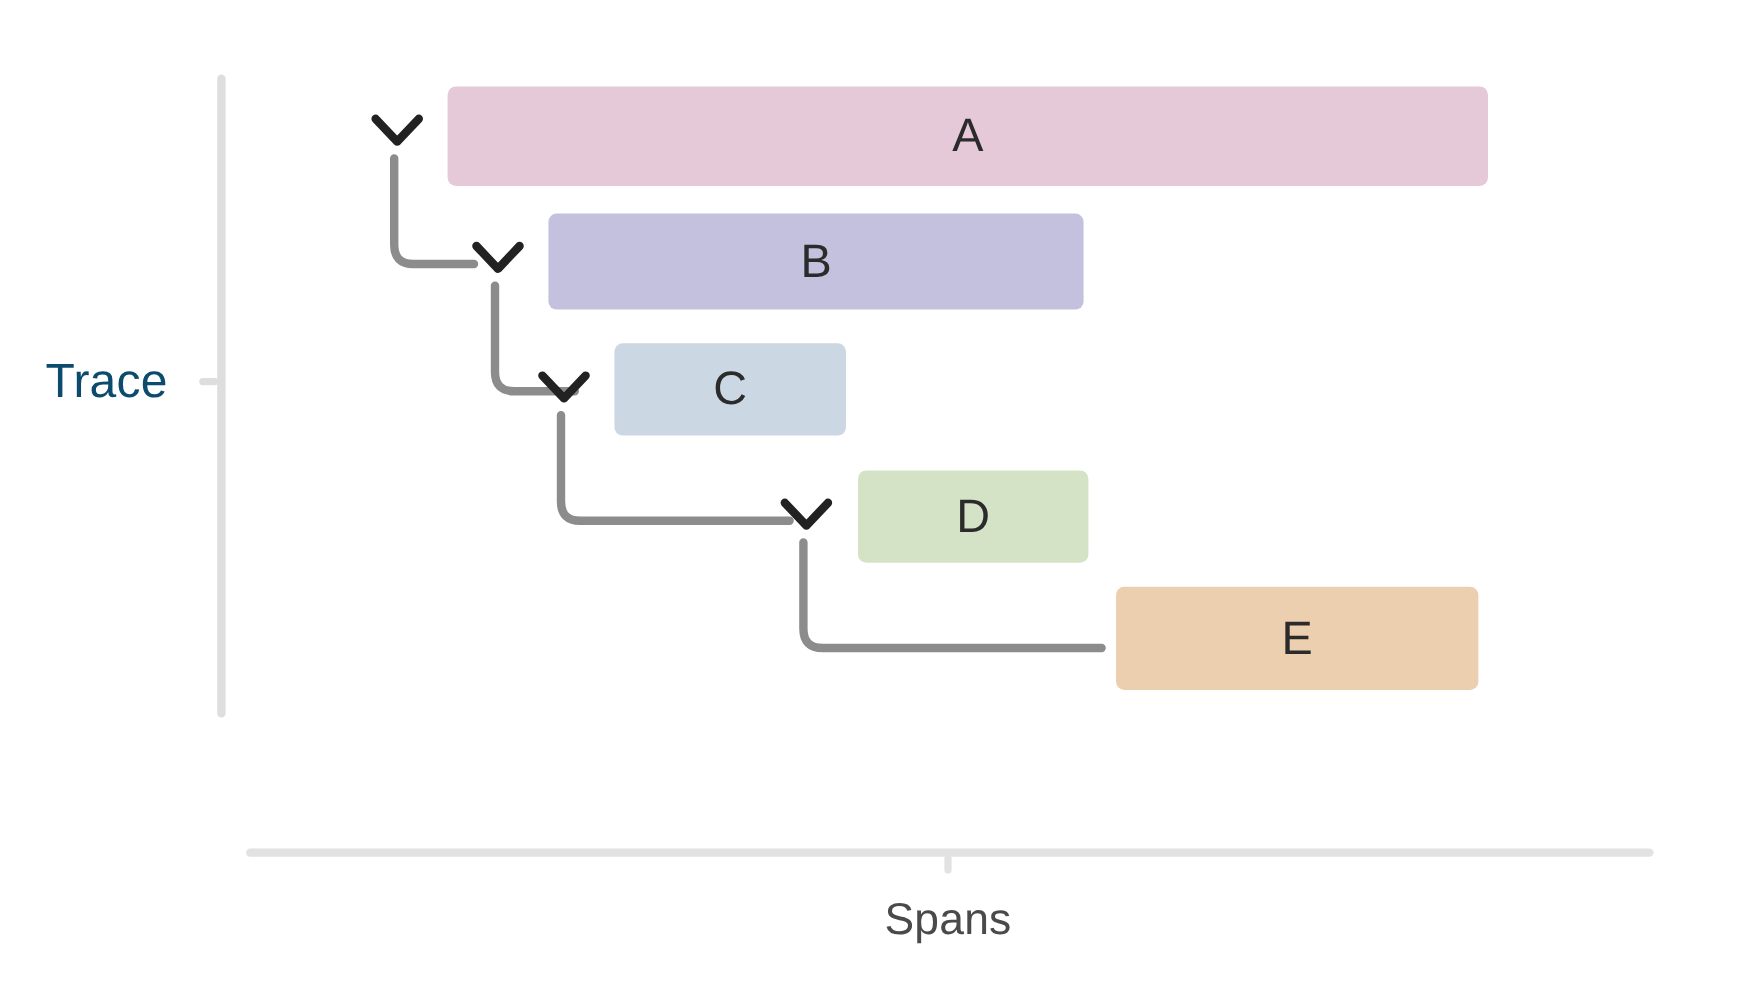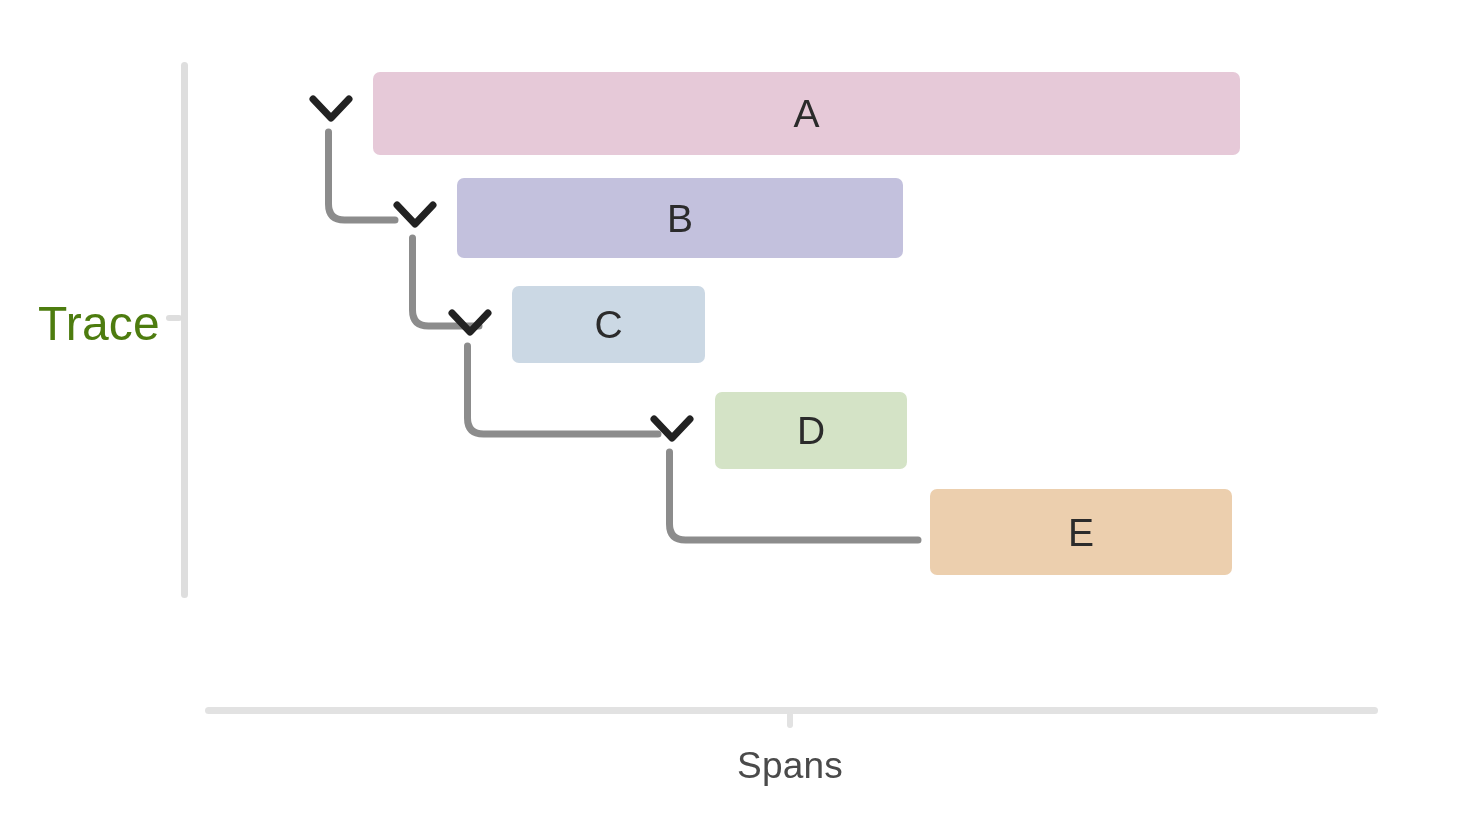--- a/index.html
+++ b/index.html
@@ -35,22 +35,22 @@
     height: 6px;
     background: #dedede;
     border-radius: 3px;
   }
   .y-axis-label {
     position: absolute;
     left: 38px;
     top: 296px;
     width: 120px;
     text-align: left;
-    font-size: 48px;
-    color: #4d7c0f;
+    font-size: 40px;
+    color: #0c4a6e;
     letter-spacing: 0.2px;
     white-space: nowrap;
   }
   .x-axis-line {
     position: absolute;
     left: 205px;
     top: 707px;
     width: 1173px;
     height: 7px;
     background: #e2e2e2;

